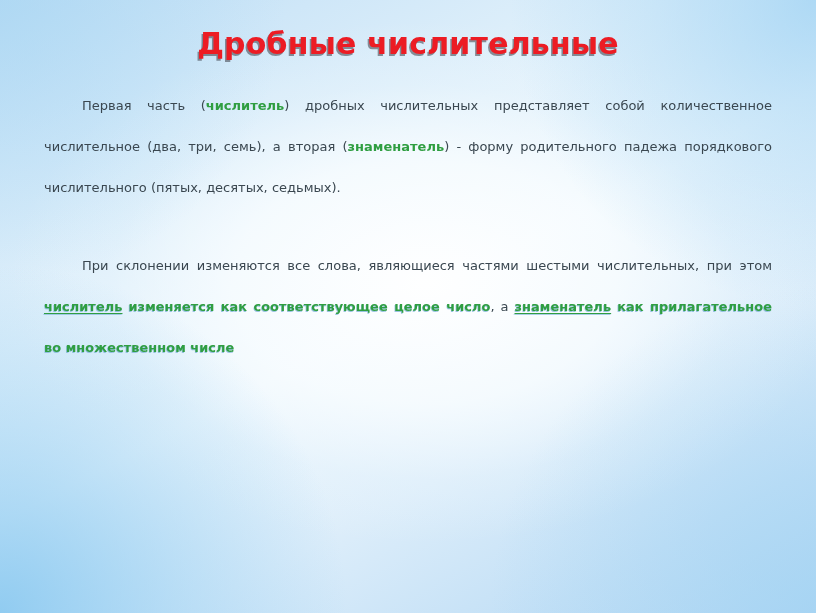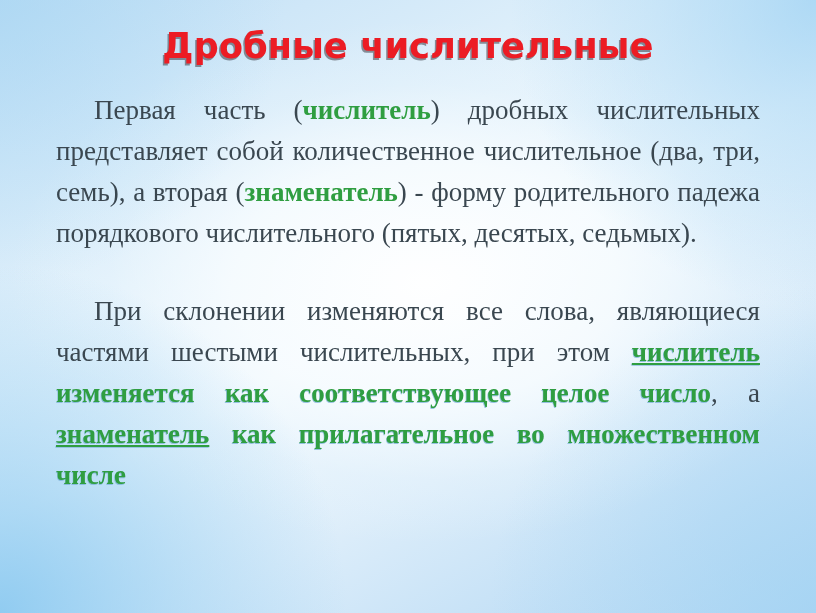--- a/index.html
+++ b/index.html
@@ -50,45 +50,44 @@
     pointer-events: none;
   }
   .slide > * { position: relative; z-index: 2; }
 
   
   .title {
     margin: 0;
     padding-top: 26px;
     text-align: center;
     font-family: "DejaVu Sans", "Liberation Sans", sans-serif;
-    font-size: 35px;
+    font-size: 30px;
     font-weight: bold;
     letter-spacing: 0.2px;
     color: #ec1c24;
     text-shadow: -1.5px 2px 0 rgba(60,60,70,0.55);
   }
 
   
   .content {
     margin: 0 auto;
     padding: 0;
     width: 744px;
     padding-left: 8px;
     padding-right: 8px;
     box-sizing: border-box;
   }
   p.para {
-    margin: 12px;
+    margin: 0;
     text-align: justify;
     text-justify: inter-word;
-    font-size: 27px;
+    font-size: 13px;
     line-height: 41px;
     color: #3a4750;
     font-weight: normal;
-    font-family: Liberation Serif, serif;
   }
   p.para.first {
     margin-top: 24px;
     text-indent: 38px;
   }
   p.para.second {
     margin-top: 37px;
     text-indent: 38px;
   }
   

